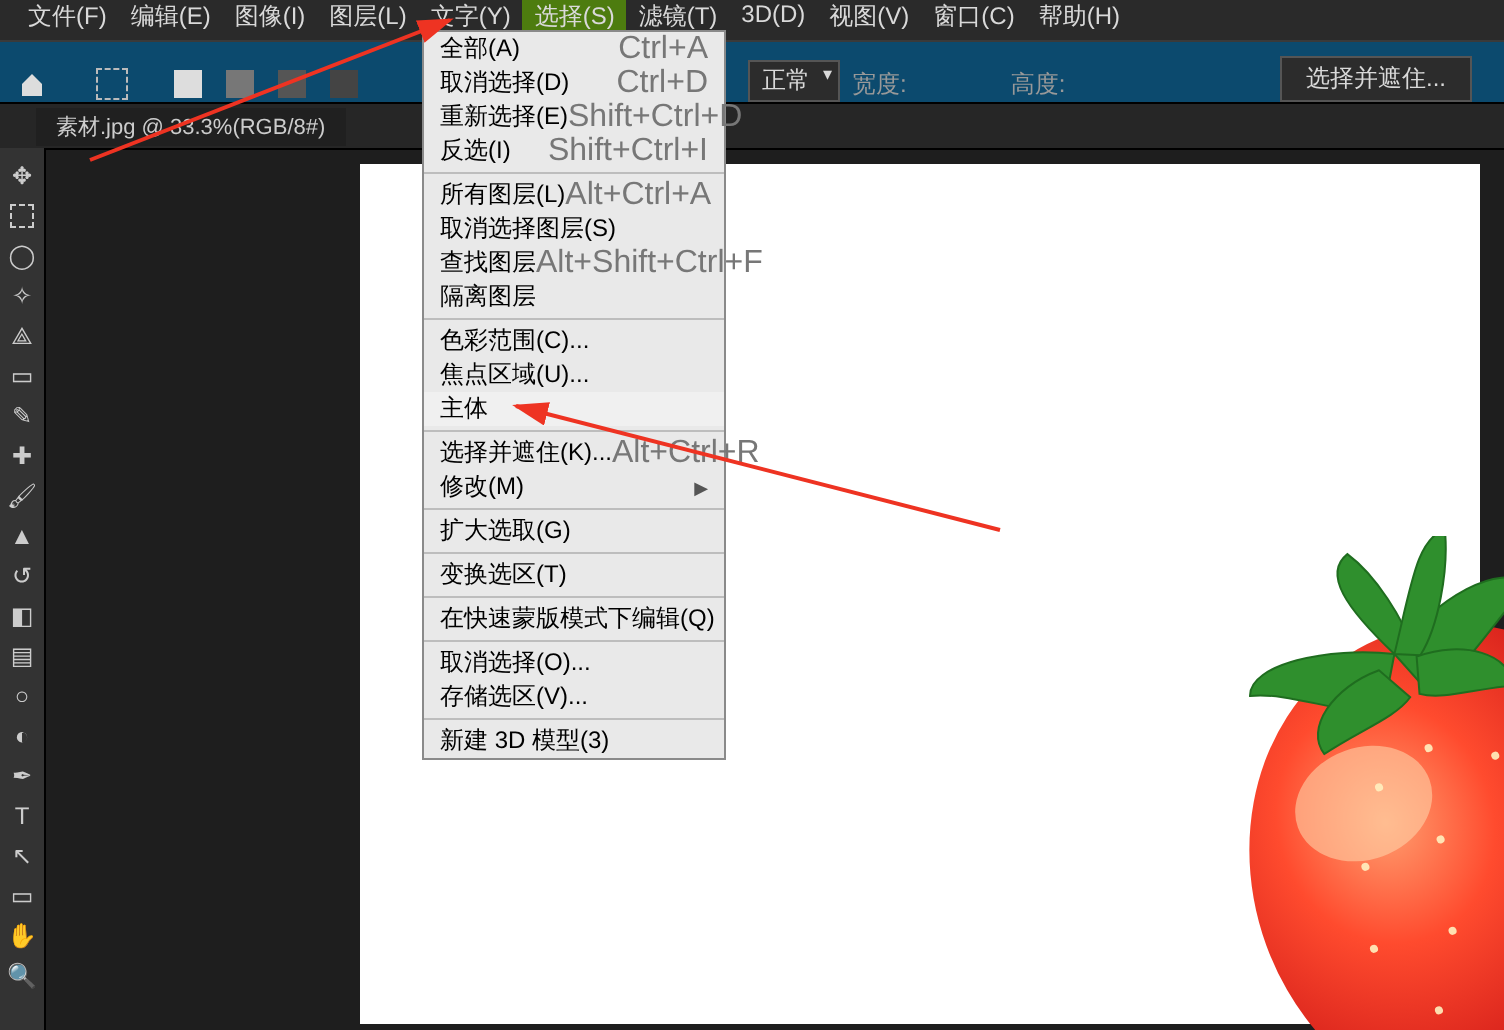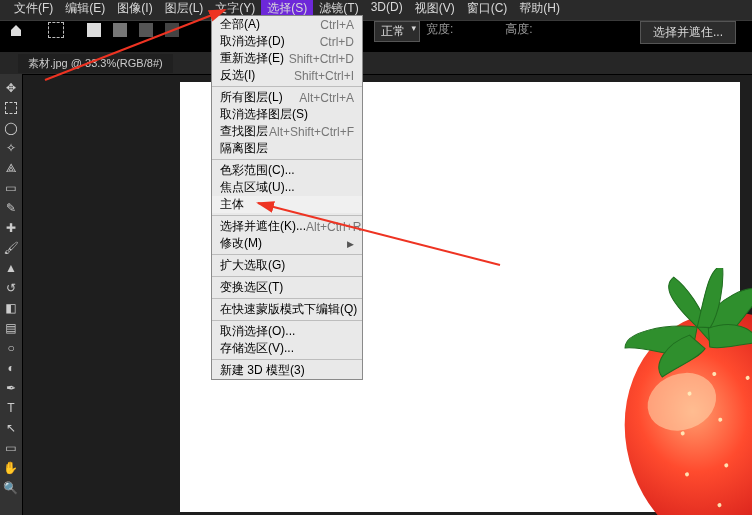--- a/index.html
+++ b/index.html
@@ -1,35 +1,35 @@
 <!DOCTYPE html>
 <html><head>
 <meta charset="utf-8">
 <style>
 html,body{margin:0;padding:0;width:752px;height:515px;background:#1e1e1e;font-family:"Microsoft YaHei",Arial,sans-serif;font-size:12px;color:#d9d9d9;overflow:hidden;position:relative}
 .menubar{height:20px;background:#2a2a2a;display:flex;padding-left:8px;border-bottom:1px solid #3a3a3a}
 .menubar span{padding:0 6px;cursor:pointer}
-.menubar span.open{background:#6d28d9}
-.optbar{height:30px;background:#000000;border-bottom:1px solid #000;display:flex;align-items:flex-start;padding-left:6px;gap:6px}
+.menubar span.open{background:#4d7c0f}
+.optbar{height:30px;background:#0c4a6e;border-bottom:1px solid #000;display:flex;align-items:flex-end;padding-left:6px;gap:6px}
 .optbar .ico{width:20px;height:18px;display:flex;align-items:center;justify-content:center}
 .optbar .sq{width:14px;height:14px;border:1px solid #bbb}
 .optbar .dd{border:1px solid #555;padding:1px 14px 1px 6px;background:#2c2c2c;position:relative}
 .optbar .dd::after{content:"▾";position:absolute;right:3px;top:1px;font-size:9px}
 .optbar .lbl{color:#999}
 .optbar .btn{border:1px solid #555;background:#2c2c2c;padding:2px 12px}
 .tabrow{height:22px;background:#262626;display:flex;align-items:center;padding-left:18px;border-bottom:1px solid #000}
 .tab{background:#202020;padding:2px 10px;font-size:11px;color:#ccc}
 .ws{position:absolute;left:0;right:0;top:74px;bottom:0}
 .toolbar{position:absolute;left:0;top:0;bottom:0;width:22px;background:#333;border-right:1px solid #000;display:flex;flex-direction:column;padding-top:4px}
 .toolbar .t{width:22px;height:20px;display:flex;align-items:center;justify-content:center;font-size:12px;color:#ccc}
 .canvas{position:absolute;left:180px;top:82px;width:560px;height:430px;background:#fff}
 .dropdown{position:absolute;left:211px;top:15px;width:150px;background:#e9e9e9;border:1px solid #8a8a8a;color:#000;font-size:12px;z-index:10}
 .dropdown .row{height:17px;display:flex;align-items:center;padding:0 8px;justify-content:space-between;white-space:nowrap}
 .dropdown .row.marked{background:#f0f0f0}
-.dropdown .sc{color:#777;font-size:12px}
+.dropdown .sc{color:#777;font-size:16px}
 .dropdown hr{border:none;border-top:1px solid #bdbdbd;margin:2px 0}
 .dropdown .sub::after{content:"▶";font-size:9px;color:#555}
 .straw{position:absolute;left:400px;top:186px;width:290px;height:300px}
 .arrow{position:absolute;z-index:20;pointer-events:none}
 .arrow svg{overflow:visible}
 </style>
 </head>
 <body>
 
 <div class="menubar">

